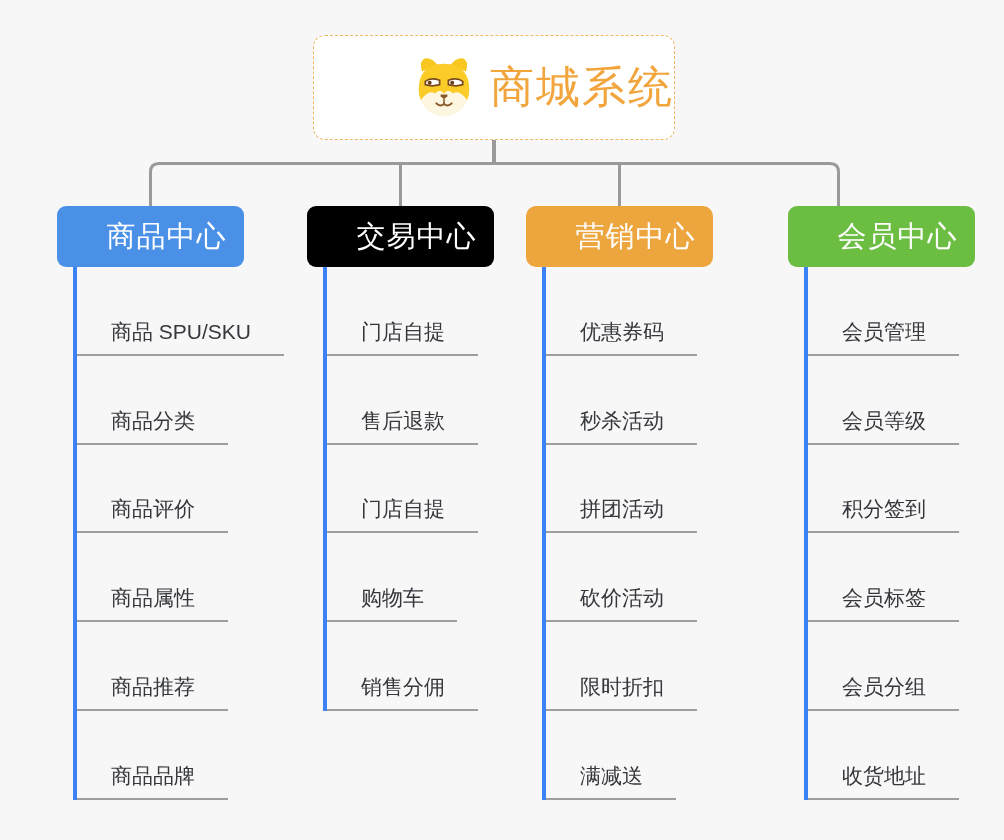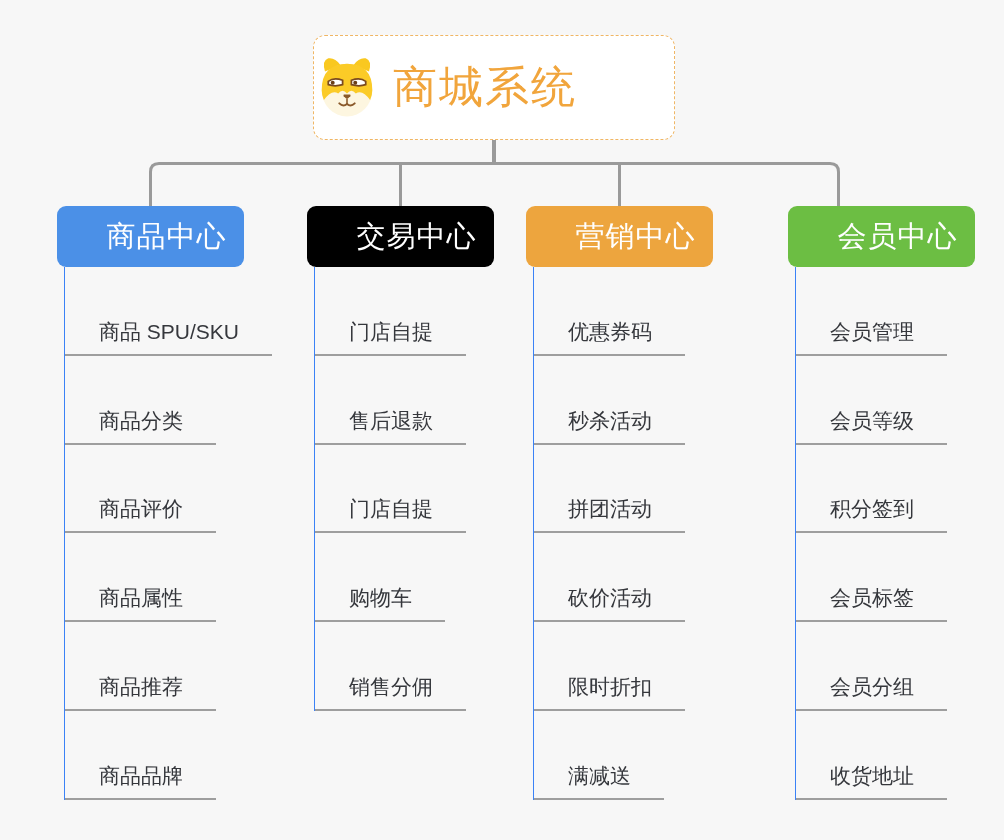--- a/index.html
+++ b/index.html
@@ -18,21 +18,21 @@
   
   .root-node {
     position: absolute;
     left: 313px; top: 35px;
     width: 362px; height: 105px;
     background: #ffffff;
     border: 1px dashed #f0b664;
     border-radius: 12px;
     display: flex;
     align-items: center;
-    justify-content: flex-start;
+    justify-content: flex-end;
     gap: 13px;
   }
   .root-title {
     font-size: 44px;
     color: #f1a53c;
     letter-spacing: 2px;
     white-space: nowrap;
   }
   .root-icon { width: 66px; height: 64px; flex: 0 0 auto; }
 
@@ -48,22 +48,22 @@
     display: flex;
     align-items: center;
     justify-content: center;
     color: #ffffff;
     font-size: 29px;
     letter-spacing: 1px;
     cursor: default;
     padding-left: 32px;
   }
   .items {
-    margin-left: 7px;
-    border-left: 1px solid #3b82f6;
+    margin-left: 16px;
+    border-left: 4px solid #3b82f6;
     width: 230px;
   }
   .item {
     height: 88.8px;
     display: flex;
     align-items: flex-end;
   }
   .item-label {
     display: inline-block;
     border-bottom: 2px solid #9e9e9e;
@@ -151,21 +151,21 @@
       <div class="item">
           <span class="item-label">购物车</span>
         </div>
       <div class="item">
           <span class="item-label">销售分佣</span>
         </div>
     </div>
   </div>
 
   <div class="branch" style="left:526px">
-    <div class="branch-box" style="background-color: rgb(237, 165, 62);">营销中心</div>
+    <div class="branch-box" style="background-color: rgb(237, 165, 62); border-radius: 10px;">营销中心</div>
     <div class="items">
       <div class="item">
           <span class="item-label">优惠券码</span>
         </div>
       <div class="item">
           <span class="item-label">秒杀活动</span>
         </div>
       <div class="item">
           <span class="item-label">拼团活动</span>
         </div>

